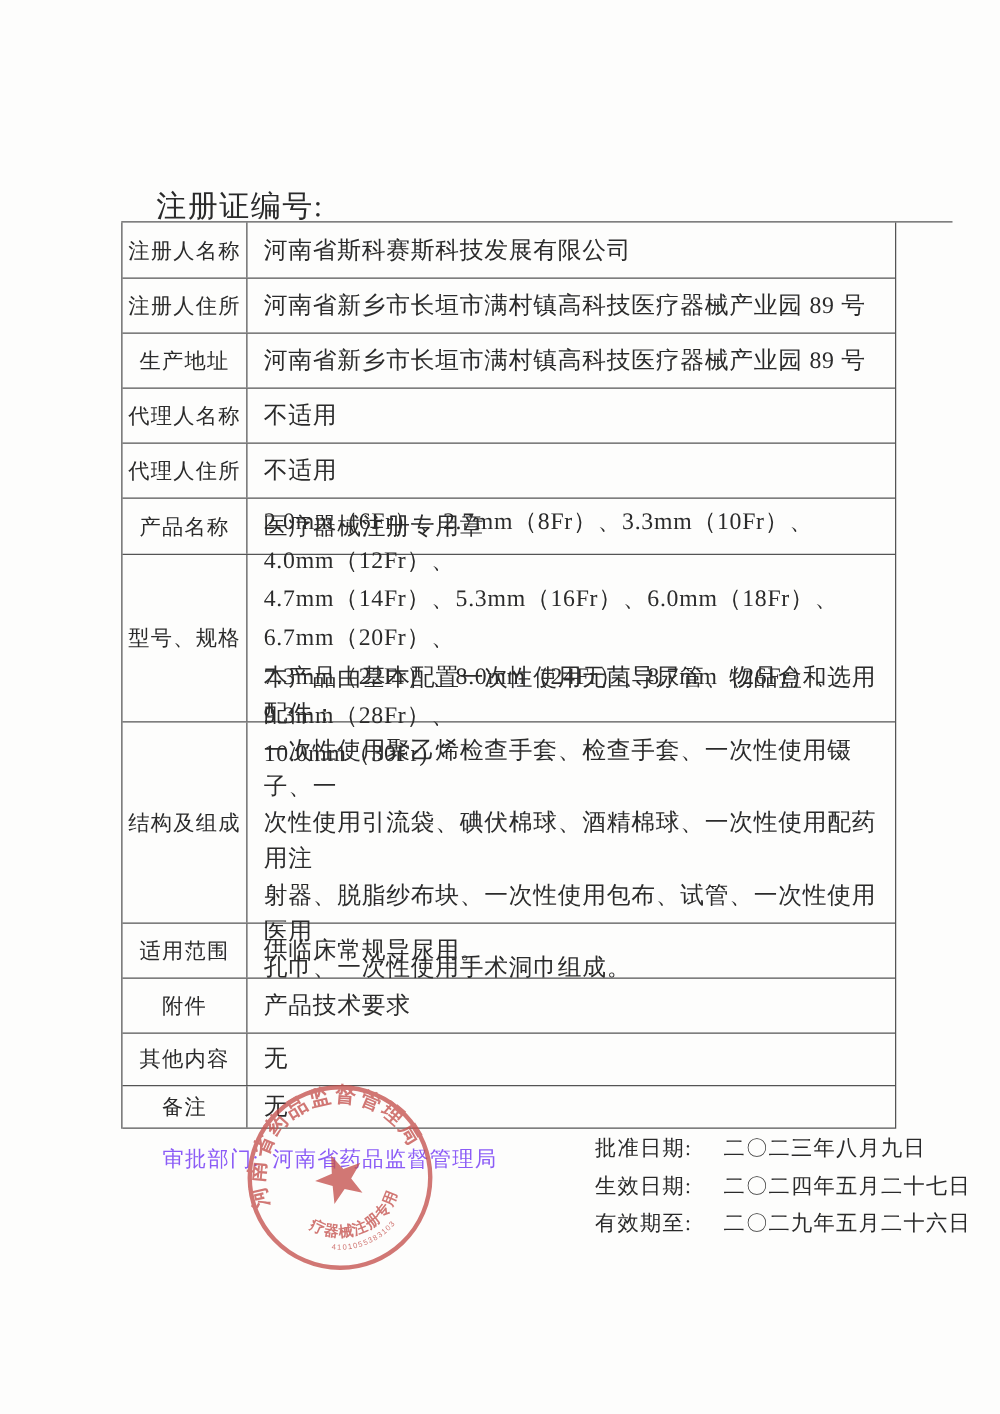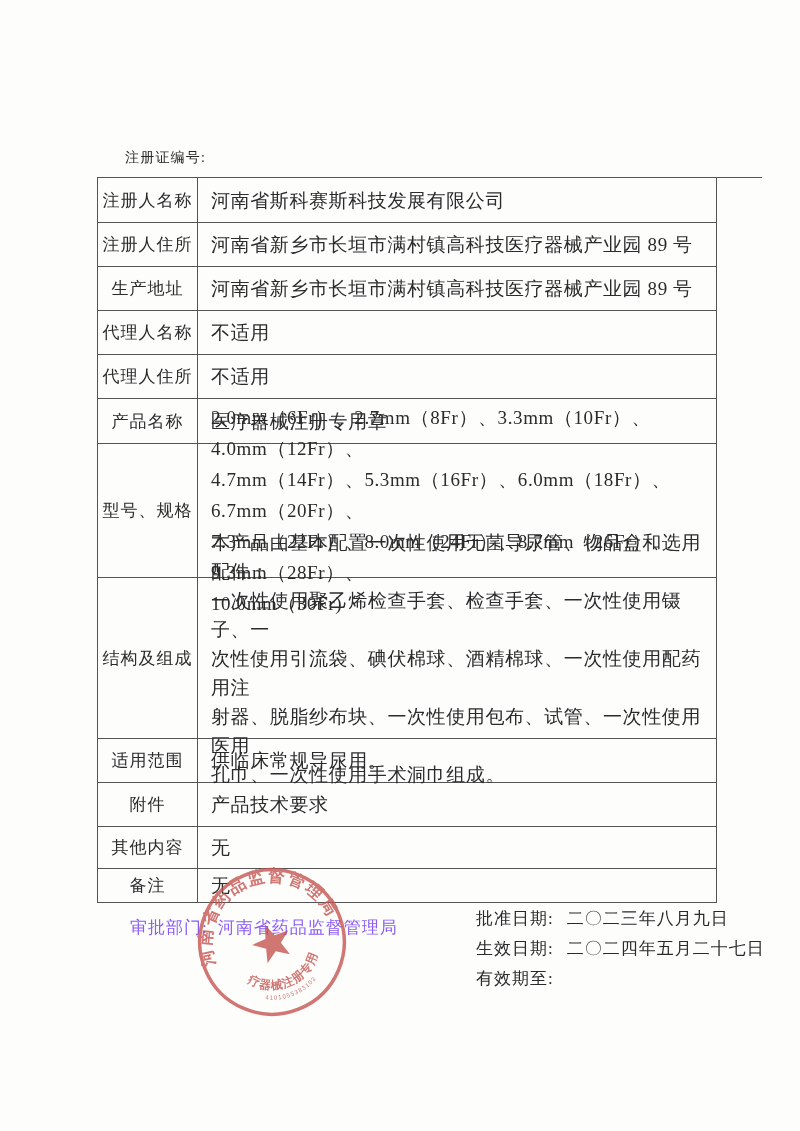--- a/index.html
+++ b/index.html
@@ -8,21 +8,21 @@
     font-family:"Liberation Serif","DejaVu Serif",serif;color:#262626;
   }
   .page{position:relative;width:800px;height:1131px;background:#fdfdfc;}
   .doc-title{
     position:absolute;top:92px;left:0;width:100%;text-align:center;
     font-family:"Liberation Sans","DejaVu Sans",sans-serif;
     font-weight:700;font-size:31px;letter-spacing:2px;color:#1d1d1d;
   }
   .cert-line{
     position:absolute;top:149px;left:125px;display:flex;gap:10px;
-    font-size:14px;letter-spacing:1.2px;color:#2a2a2a;white-space:nowrap;
+    font-size:24px;letter-spacing:1.2px;color:#2a2a2a;white-space:nowrap;
   }
   .top-rule{
     position:absolute;top:177px;left:97px;width:665px;height:0;
     border-top:1.6px solid #555;
   }
   .cert-table{
     position:absolute;top:178px;left:97px;width:620px;box-sizing:border-box;
     border-left:1.4px solid #545454;border-right:1.4px solid #545454;
   }
   .trow{display:flex;border-bottom:1.4px solid #545454;box-sizing:border-box;}
@@ -36,21 +36,21 @@
     padding:3px 10px 3px 13px;font-size:19px;letter-spacing:0.6px;
     line-height:29px;white-space:pre-line;color:#2b2b2b;
   }
   .tvalue.model{line-height:31px;}
   .approval-line{
     position:absolute;top:916px;left:130px;display:flex;gap:10px;
     font-size:17px;letter-spacing:1px;color:#8b5cf6;white-space:nowrap;
   }
   .dates-block{position:absolute;top:903px;left:476px;}
   .date-line{
-    display:flex;gap:13px;height:30px;align-items:center;
+    display:flex;gap:25px;height:30px;align-items:center;
     font-size:17px;letter-spacing:1px;color:#2a2a2a;white-space:nowrap;
   }
   .stamp{
     position:absolute;left:196px;top:866px;width:152px;height:152px;z-index:5;
     font-family:"Liberation Sans","DejaVu Sans",sans-serif;
   }
 </style>
 </head>
 <body>
 
@@ -130,20 +130,21 @@
     <div class="date-line">
       <span>批准日期:</span>
       <span>二〇二三年八月九日</span>
     </div>
     <div class="date-line">
       <span>生效日期:</span>
       <span>二〇二四年五月二十七日</span>
     </div>
     <div class="date-line">
       <span>有效期至:</span>
+      <span>二〇二九年五月二十六日</span>
     </div>
   </div>
 
   <svg class="stamp" viewBox="0 0 200 200" xmlns="http://www.w3.org/2000/svg">
     <g opacity="0.78" transform="rotate(-22 100 100)">
       <circle cx="100" cy="100" r="95" fill="none" stroke="#c4514d" stroke-width="4.6"></circle>
       <path id="arcTop" d="M 25.8,130 A 80,80 0 1 1 174.2,130" fill="none"></path>
       <text fill="#c4514d" font-size="22" font-weight="bold" letter-spacing="3">
         <textPath href="#arcTop" startOffset="50%" text-anchor="middle">河南省药品监督管理局</textPath>
       </text>

